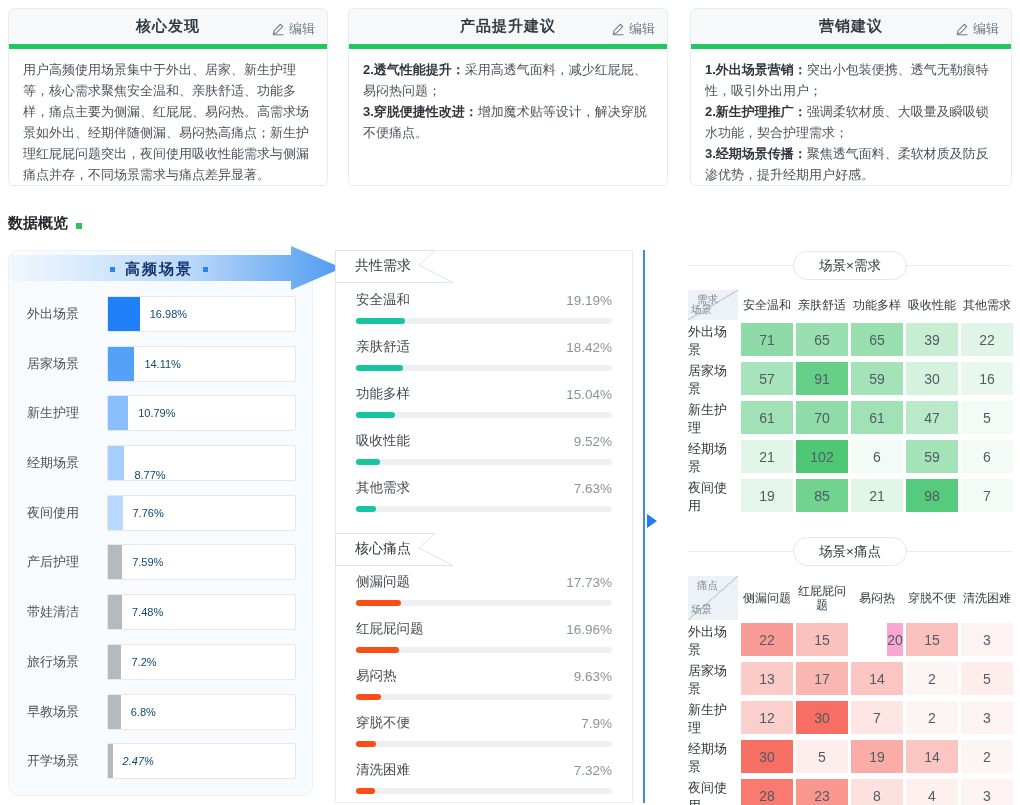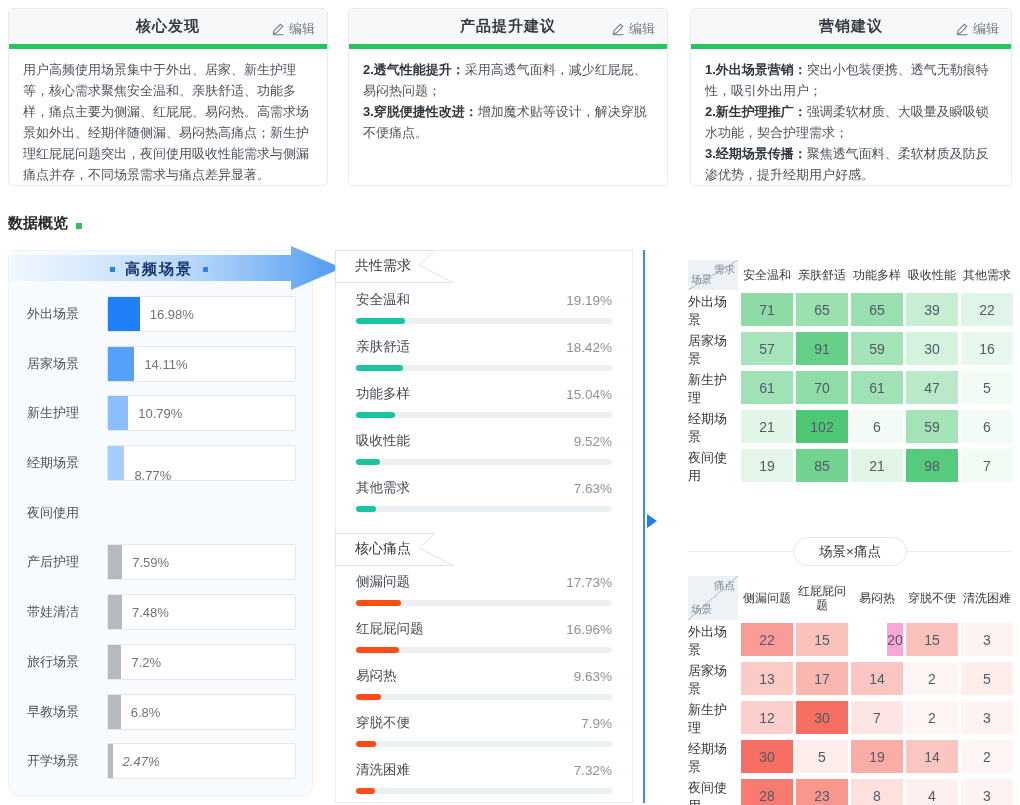--- a/index.html
+++ b/index.html
@@ -50,21 +50,21 @@
   }
   .bar-row { display:flex; align-items:center; gap:14px; height:36px; }
   .bar-label { width:66px; font-size:13px; color:#4a5158; white-space:nowrap; }
   .bar-track {
     position:relative; flex:1; height:36px; background:#ffffff;
     border:1px solid #e2e8ee; border-radius:2px;
   }
   .bar-fill { position:absolute; left:0; top:0; bottom:0; }
   .bar-value {
     position:absolute; top:50%; transform:translateY(-50%);
-    font-size:13px; color:#737373; white-space:nowrap;
+    font-size:11px; color:#0c4a6e; white-space:nowrap;
   }
   
   .metrics-panel {
     position:absolute; left:335px; top:250px; width:298px; height:553px;
     background:#fff; border:1px solid #e9edf1;
   }
   .metric-tab { position:absolute; left:-1px; width:120px; height:34px; }
   .metric-tab svg { position:absolute; left:0; top:0; }
   .metric-tab .tab-text {
     position:absolute; left:20px; top:0; height:32px; display:flex; align-items:center;
@@ -93,21 +93,21 @@
     width:114px; height:29px; background:#fff; border:1px solid #e3e7eb; border-radius:15px;
     display:flex; align-items:center; justify-content:center; font-size:13.5px; color:#33383e;
   }
   .hm-table { display:grid; grid-template-columns:50px repeat(5,52px); gap:3px; margin-top:10px; }
   .hm-corner {
     position:relative; background:
       linear-gradient(to bottom right, rgba(0,0,0,0) calc(50% - 0.7px), #c9d1d9 calc(50% - 0.7px),
         #c9d1d9 calc(50% + 0.7px), rgba(0,0,0,0) calc(50% + 0.7px)), #edf2f7;
     font-size:10.5px; color:#7e8894;
   }
-  .hm-corner .c-top { position:absolute; right:3px; top:3px; }
+  .hm-corner .c-top { position:absolute; right:20px; top:3px; }
   .hm-corner .c-bottom { position:absolute; left:3px; bottom:3px; }
   .hm-colhead {
     display:flex; align-items:center; justify-content:center; text-align:center;
     font-size:12px; color:#33383e; line-height:14px;
   }
   .hm-rowlabel { display:flex; align-items:center; font-size:13px; color:#33383e; }
   .hm-cell {
     height:33px; display:flex; align-items:center; justify-content:center;
     font-size:14px; color:#525b66;
   }
@@ -215,20 +215,24 @@
         </div>
         <div class="bar-row">
           <div class="bar-label">经期场景</div>
           <div class="bar-track">
             <div class="bar-fill" style="width: 8.77%; background: rgb(165, 205, 253);"></div>
             <span class="bar-value" style="left: calc(8.77% + 10px); margin-top: 12px;">8.77%</span>
           </div>
         </div>
         <div class="bar-row">
           <div class="bar-label">夜间使用</div>
+          <div class="bar-track">
+            <div class="bar-fill" style="width: 7.76%; background: rgb(185, 217, 254);"></div>
+            <span class="bar-value" style="left: calc(7.76% + 10px);">7.76%</span>
+          </div>
         </div>
         <div class="bar-row">
           <div class="bar-label">产后护理</div>
           <div class="bar-track">
             <div class="bar-fill" style="width: 7.59%; background: rgb(182, 186, 190);"></div>
             <span class="bar-value" style="left: calc(7.59% + 10px);">7.59%</span>
           </div>
         </div>
         <div class="bar-row">
           <div class="bar-label">带娃清洁</div>
@@ -369,20 +373,26 @@
           </div>
         </div>
       </div>
   </div>
 
   <div class="flow-line"></div>
   <div class="flow-arrow"></div>
 
   <div class="heat-section">
     <div class="hm-block" data-heatmap="0" style="top:0;">
+      <div class="hm-title-row">
+        <div class="hm-line"></div>
+        <div class="hm-pill">
+          <span>场景×需求</span>
+        </div>
+      </div>
       <div class="hm-table" id="hm-table-0">
           <div class="hm-corner">
             <span class="c-top">需求</span>
             <span class="c-bottom">场景</span>
           </div>
           <div class="hm-colhead">安全温和</div>
           <div class="hm-colhead">亲肤舒适</div>
           <div class="hm-colhead">功能多样</div>
           <div class="hm-colhead">吸收性能</div>
           <div class="hm-colhead">其他需求</div>

